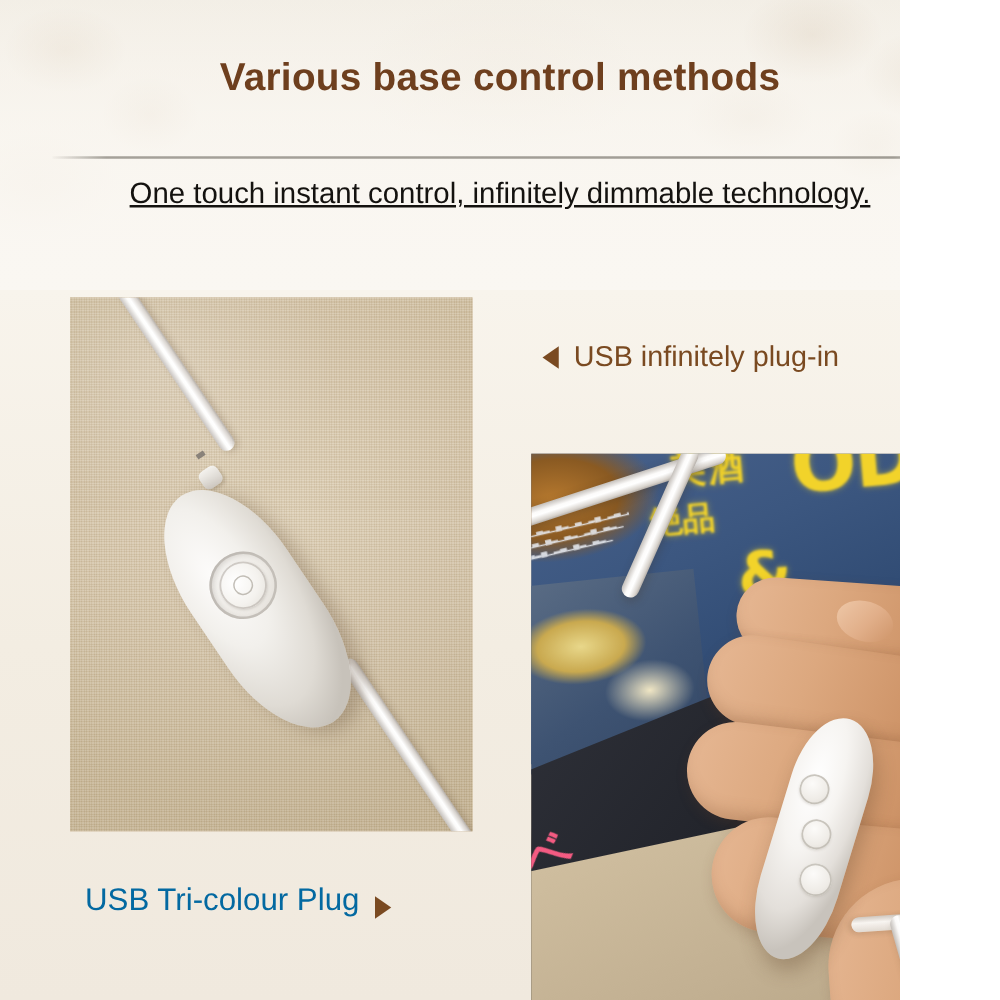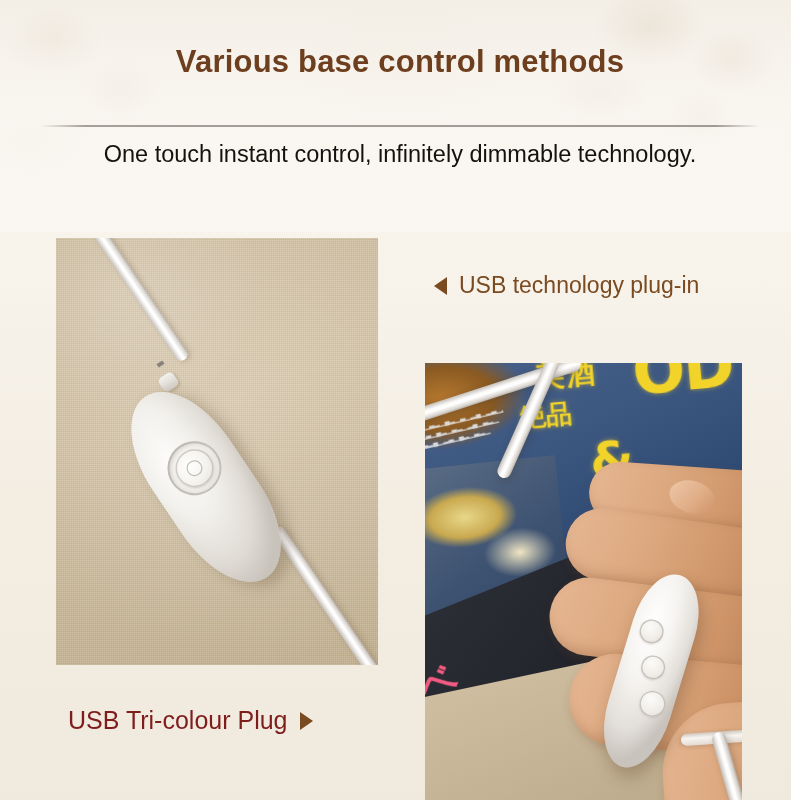--- a/index.html
+++ b/index.html
@@ -7,21 +7,21 @@
     margin: 0;
     padding: 0;
     background: #ffffff;
   }
   body {
     font-family: "Liberation Sans", sans-serif;
   }
 
   .page {
     position: relative;
-    width: 791px;
+    width: 720px;
     height: 800px;
     overflow: hidden;
     background: #F7F3EC;
   }
 
   
   .header {
     position: absolute;
     left: 0; top: 0;
     width: 800px;
@@ -66,20 +66,21 @@
   }
 
   .subtitle {
     position: absolute;
     left: 0;
     width: 800px;
     text-align: center;
     color: #14120F;
     font-size: 23.5px;
     white-space: nowrap;
+    text-decoration: underline;
   }
   .subtitle.line1 { top: 141px; }
   .subtitle.line2 { top: 182px; }
 
   
   .body-bg {
     position: absolute;
     left: 0; top: 232px;
     width: 800px; height: 568px;
     background: linear-gradient(180deg, #F8F4EC 0%, #F3EDE2 50%, #F0E9DE 100%);
@@ -372,24 +373,24 @@
     align-items: center;
     gap: 12px;
     font-size: 23px;
     color: #7A4A21;
     white-space: nowrap;
   }
   .label-tri {
     position: absolute;
     left: 68px; top: 706px;
     display: flex;
-    align-items: center;
+    align-items: flex-end;
     gap: 12px;
     font-size: 25px;
-    color: #7f1d1d;
+    color: #0369a1;
     white-space: nowrap;
   }
   .tri-left {
     width: 0; height: 0;
     border-top: 9px solid transparent;
     border-bottom: 9px solid transparent;
     border-right: 13px solid #7A4A21;
   }
   .tri-right {
     width: 0; height: 0;
@@ -468,21 +469,21 @@
         <div class="btn btn-3"></div>
       </div>
 
       <div class="cable-r-mid"></div>
       <div class="cable-r-bot"></div>
     </div>
   </div>
 
   <div class="label-mono">
     <span class="tri-left"></span>
-    <span>USB technology plug-in</span>
+    <span>USB infinitely plug-in</span>
   </div>
 
   <div class="label-tri">
     <span>USB Tri-colour Plug</span>
     <span class="tri-right"></span>
   </div>
 
 </div>
 
 </body></html>

